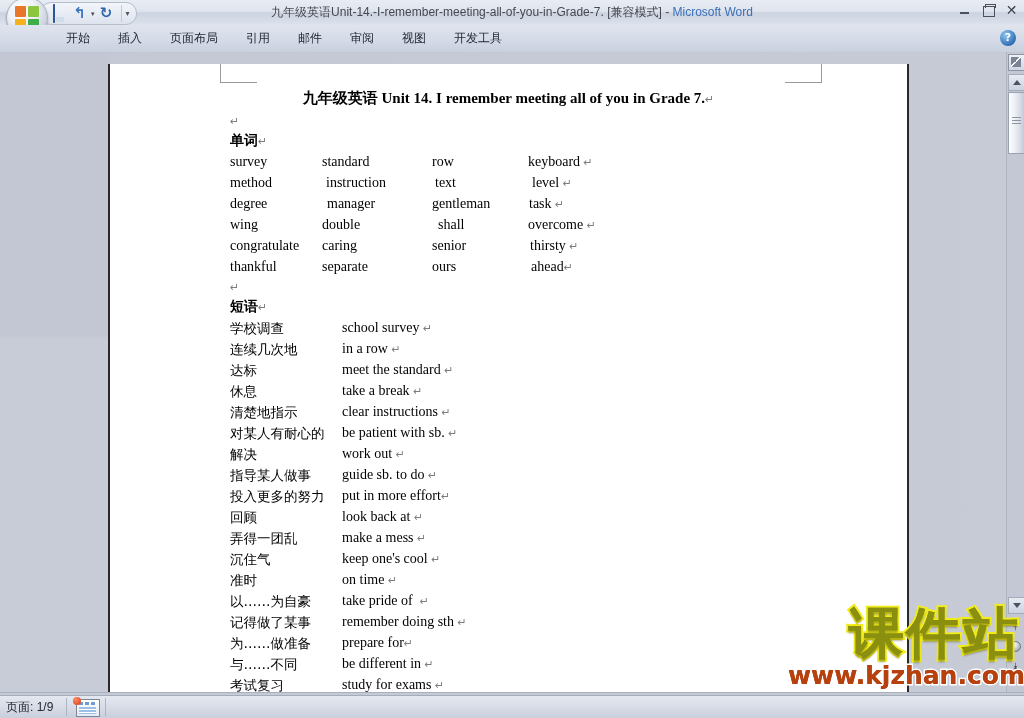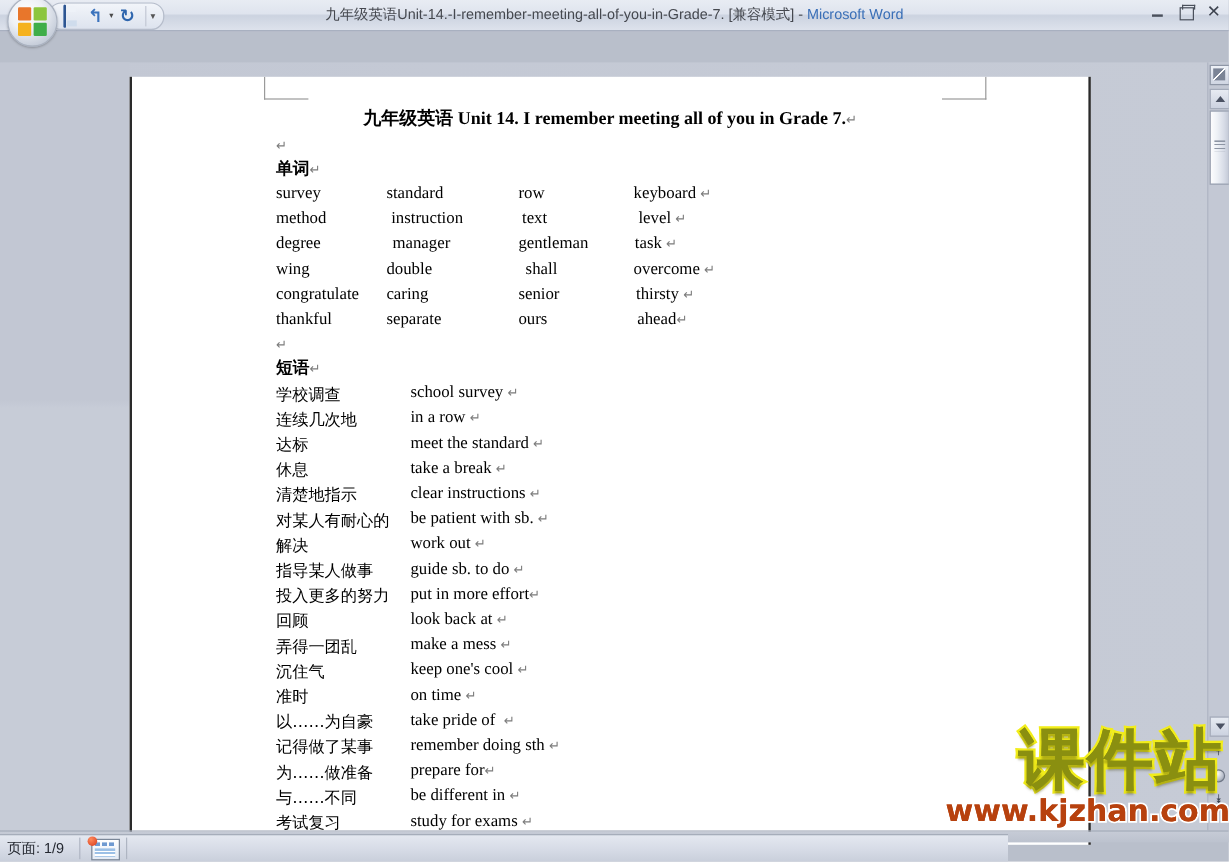--- a/index.html
+++ b/index.html
@@ -185,21 +185,21 @@
   }
   .dblarrow{line-height:9px;font-size:10px;}
 
   
   .hscrollzone{
     position:absolute;left:0;top:692px;width:1024px;height:9px;
     background:linear-gradient(to bottom,#c6cbd6,#bcc2ce);
     border-top:1px solid #a9b0bd;
   }
   .statusbar{
-    position:absolute;left:0;bottom:0;width:840px;height:22px;
+    position:absolute;left:0;bottom:0;width:1024px;height:22px;
     background:linear-gradient(to bottom,#e4e8f0 0%,#d6dbe6 55%,#c9cfdb 100%);
     border-top:1px solid #a6adba;
   }
   .status-page{
     position:absolute;left:6px;top:0;height:22px;line-height:22px;
     font-size:12px;color:#23272f;white-space:nowrap;
   }
   .status-sep{position:absolute;top:2px;width:1px;height:18px;background:#aeb5c2;}
   .status-icon{
     position:absolute;left:76px;top:3px;width:22px;height:16px;
@@ -275,20 +275,33 @@
       </span>
     </div>
 
     <div class="wbtns">
       <span class="wbtn min"></span>
       <span class="wbtn max"></span>
       <span class="wbtn close">✕</span>
     </div>
   </div>
 
+  <div class="ribbon">
+    <div class="tabs">
+      <span class="tab">开始</span>
+      <span class="tab">插入</span>
+      <span class="tab">页面布局</span>
+      <span class="tab">引用</span>
+      <span class="tab">邮件</span>
+      <span class="tab">审阅</span>
+      <span class="tab">视图</span>
+      <span class="tab">开发工具</span>
+    </div>
+    <div class="helpbtn">?</div>
+  </div>
 
   <div class="workarea">
     <div class="leftstrip"></div>
 
     <div class="page">
       <div class="pagebody">
         <div class="mk tl"></div>
         <div class="mk tr"></div>
 
         <div class="doc">

